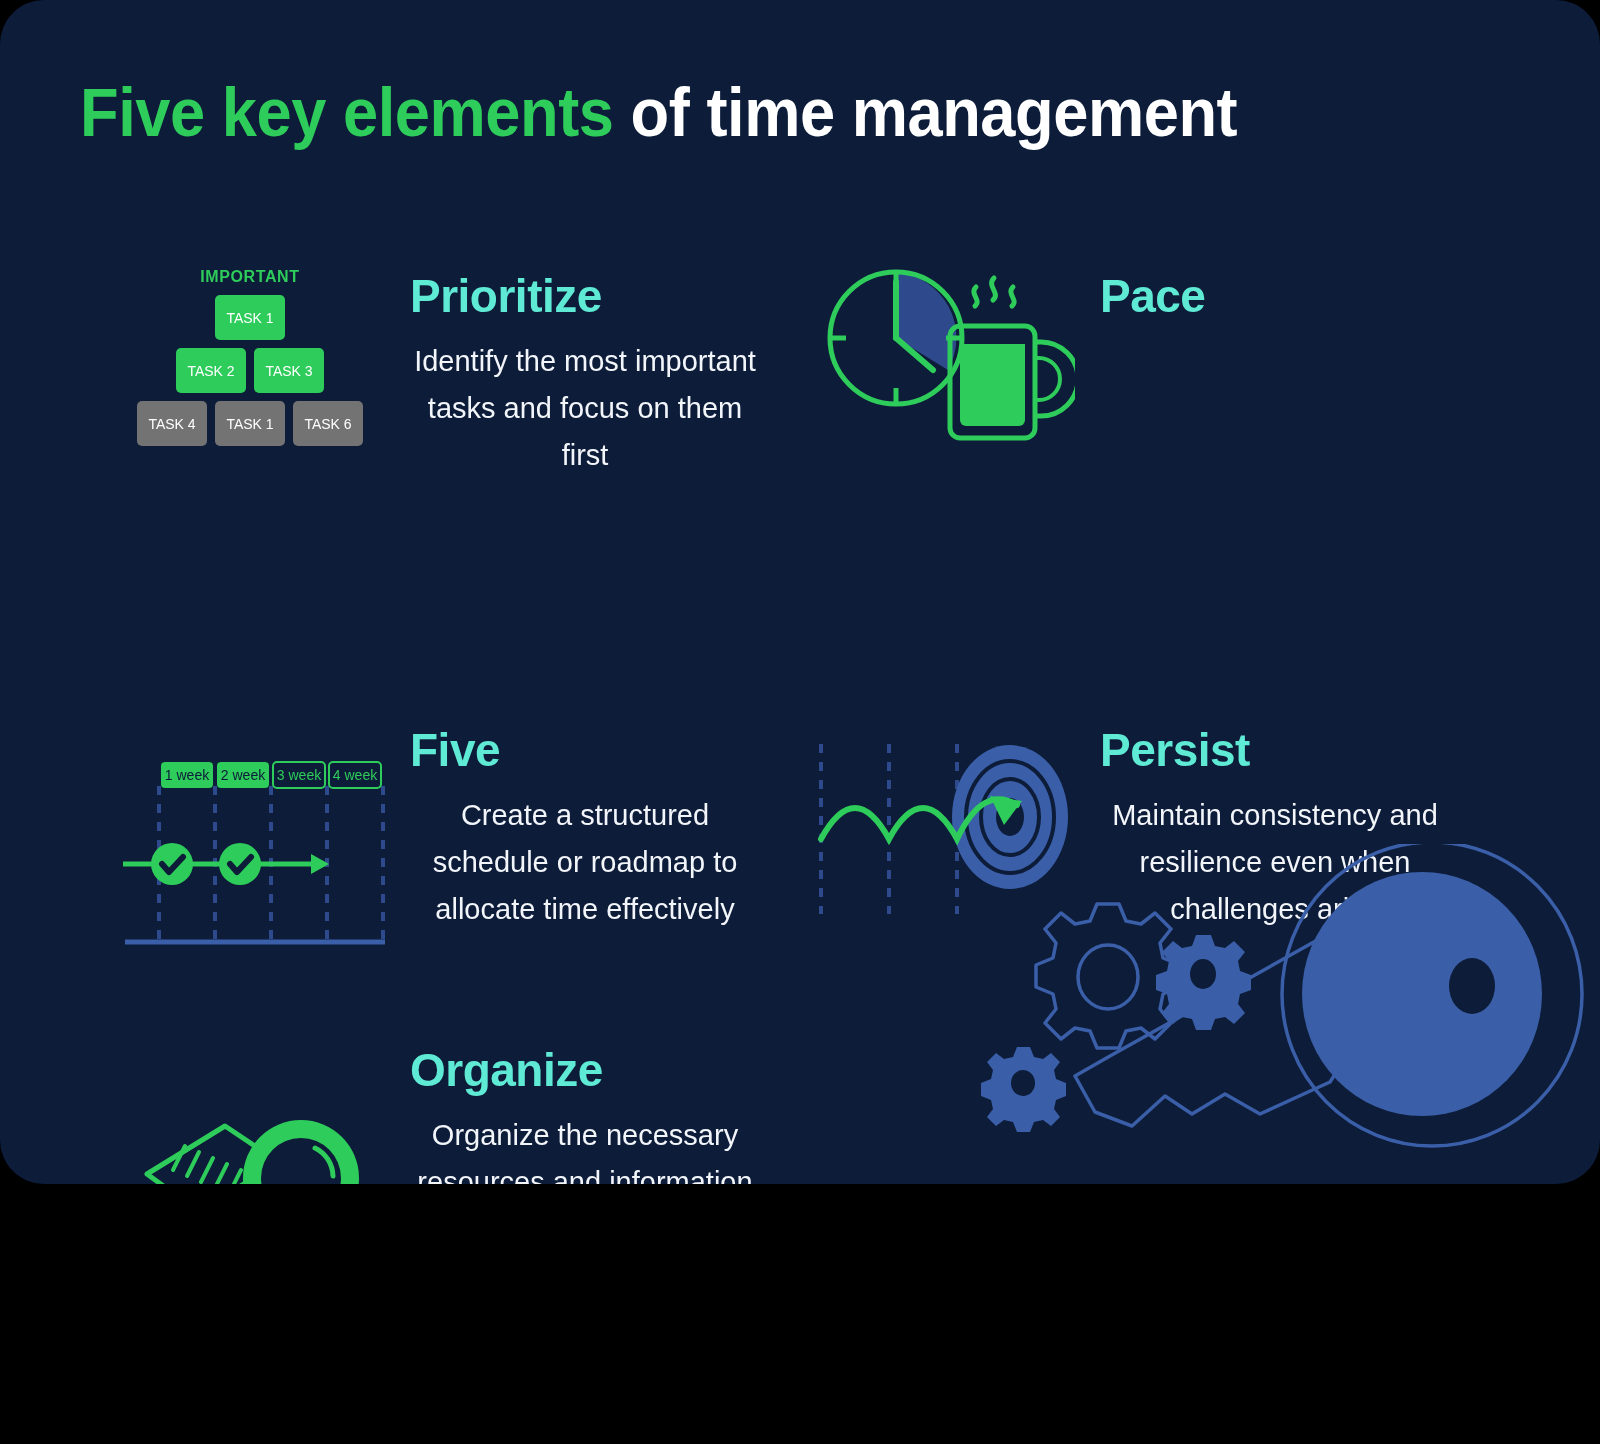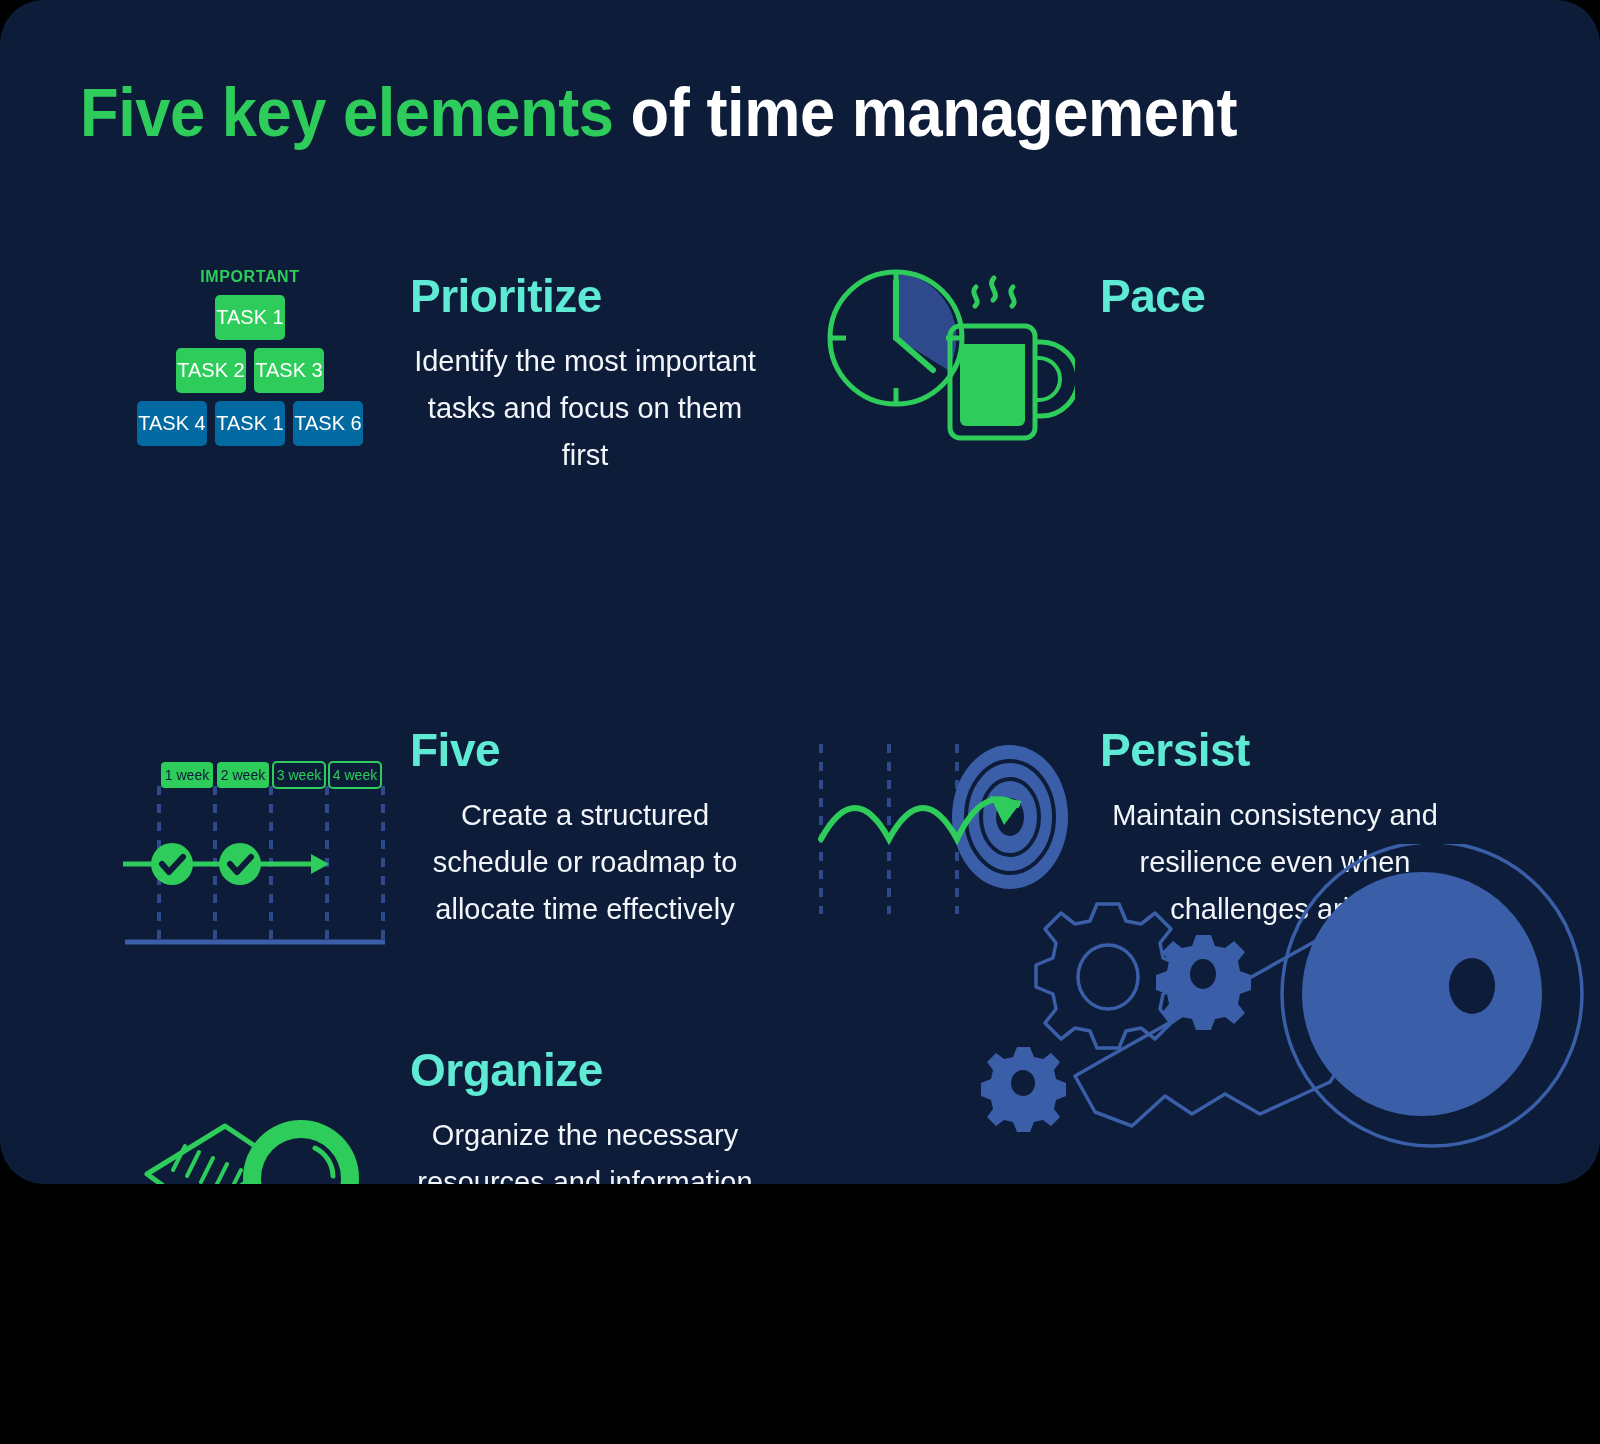--- a/index.html
+++ b/index.html
@@ -95,26 +95,26 @@
     gap: 8px;
     margin-bottom: 8px;
   }
   .tile {
     width: 70px;
     height: 45px;
     border-radius: 5px;
     display: flex;
     align-items: center;
     justify-content: center;
-    font-size: 20px;
+    font-size: 14px;
     color: #ffffff;
     font-weight: 400;
   }
   .tile.green { background: #2ecc5a; }
-  .tile.blue  { background: #0369a1; }
+  .tile.blue  { background: #737373; }
 
   
   .svg-icon { display: block; }
 
   
   .deco-key {
     position: absolute;
     right: 0px;
     bottom: 10px;
     width: 640px;

